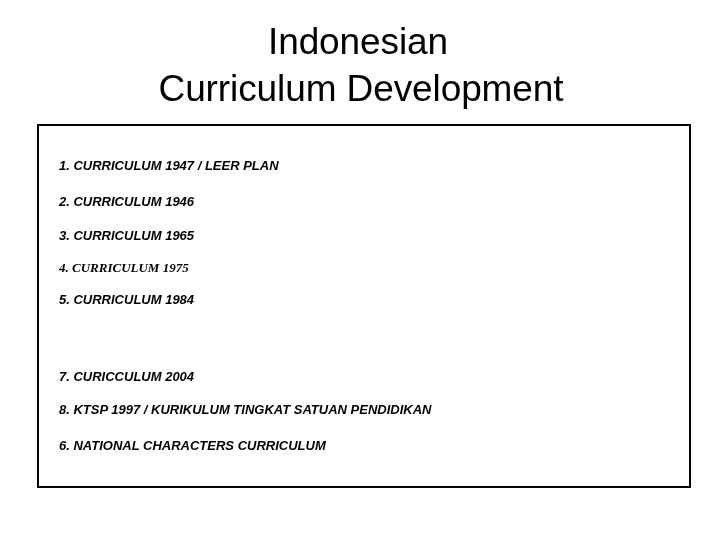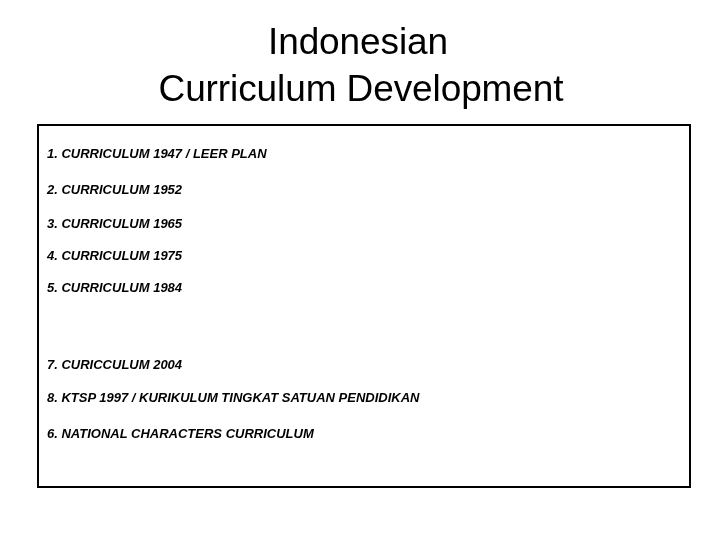--- a/index.html
+++ b/index.html
@@ -55,61 +55,61 @@
     border: 2px solid #000000;
     background: #ffffff;
   }
 
   .curriculum-list {
     position: absolute;
     left: 0;
     top: 0;
     width: 100%;
     height: 100%;
-    margin: 4px;
+    margin: 16px;
     padding: 12px;
     list-style: none;
   }
 
   .curriculum-item {
     position: absolute;
     left: 4px;
     width: 640px;
     font-size: 13px;
     font-weight: bold;
     font-style: italic;
     line-height: 15px;
     white-space: nowrap;
     color: #000000;
   }
 
   .curriculum-item.i1 { top: 16px; }
   .curriculum-item.i2 { top: 52px; }
   .curriculum-item.i3 { top: 86px; }
-  .curriculum-item.i4 { top: 118px; }
+  .curriculum-item.i4 { top: 118px; font-family: Liberation Serif, serif; }
   .curriculum-item.i5 { top: 150px; }
   .curriculum-item.i6 { top: 192px; }
   .curriculum-item.i7 { top: 227px; }
   .curriculum-item.i8 { top: 260px; }
   .curriculum-item.i9 { top: 296px; }
 </style>
 </head>
 <body>
 
 <div class="slide">
 
   <div class="slide-title">
     <span class="title-line title-line-1">Indonesian</span>
     <span class="title-line title-line-2">Curriculum Development</span>
   </div>
 
   <div class="content-box">
     <ul class="curriculum-list">
       <li class="curriculum-item i1">1. CURRICULUM 1947 / LEER PLAN</li>
-      <li class="curriculum-item i2">2. CURRICULUM 1952</li>
+      <li class="curriculum-item i2">2. CURRICULUM 1946</li>
       <li class="curriculum-item i3">3. CURRICULUM 1965</li>
       <li class="curriculum-item i4">4. CURRICULUM 1975</li>
       <li class="curriculum-item i5">5. CURRICULUM 1984</li>
       <li class="curriculum-item i7">7. CURICCULUM 2004</li>
       <li class="curriculum-item i8">8. KTSP 1997 / KURIKULUM TINGKAT SATUAN PENDIDIKAN</li>
       <li class="curriculum-item i9">6. NATIONAL CHARACTERS CURRICULUM</li>
     </ul>
   </div>
 
 </div>

